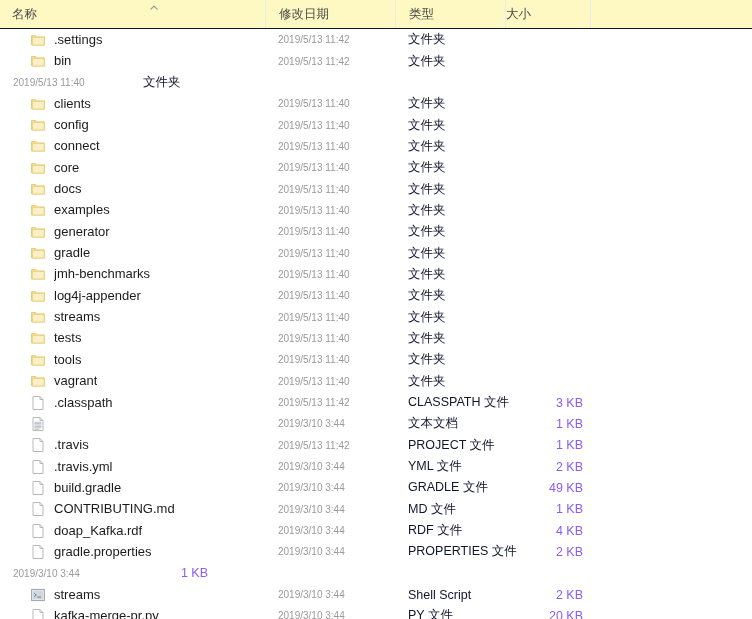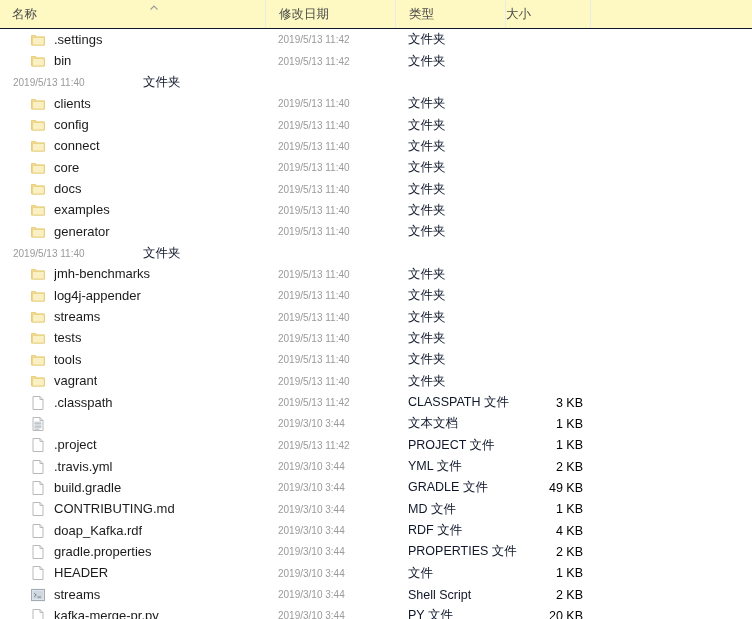--- a/index.html
+++ b/index.html
@@ -114,21 +114,21 @@
     padding-left: 13px;
     box-sizing: border-box;
     font-size: 12.5px;
     color: #0f172a;
   }
   .cell-size {
     width: 85px;
     padding-right: 7px;
     box-sizing: border-box;
     font-size: 12.5px;
-    color: #000000;
+    color: #8b5cf6;
     text-align: right;
   }
 </style>
 </head>
 <body>
 
 <div class="explorer">
 
   <div class="list-header">
     <div class="col-head name">
@@ -277,20 +277,29 @@
               <path d="M2.4 5.4 h11.9 v7.6 h-11.9 z" fill="#fbf0c4" stroke="#e8cf7e" stroke-width="0.9"></path>
             </svg>
           </span>
           <span class="name-text">generator</span>
         </div>
         <div class="cell-date">2019/5/13 11:40</div>
         <div class="cell-type">文件夹</div>
         <div class="cell-size"></div>
       </div>
       <div class="row">
+        <div class="cell-name">
+          <span class="icon">
+            <svg width="16" height="16" viewBox="0 0 16 16">
+              <path d="M1.5 3.5 h4.2 l1.1 1.4 h7.7 v8.1 h-13 z" fill="#f5dd93" stroke="#e8cf7e" stroke-width="1"></path>
+              <path d="M2.4 5.4 h11.9 v7.6 h-11.9 z" fill="#fbf0c4" stroke="#e8cf7e" stroke-width="0.9"></path>
+            </svg>
+          </span>
+          <span class="name-text">gradle</span>
+        </div>
         <div class="cell-date">2019/5/13 11:40</div>
         <div class="cell-type">文件夹</div>
         <div class="cell-size"></div>
       </div>
       <div class="row">
         <div class="cell-name">
           <span class="icon">
             <svg width="16" height="16" viewBox="0 0 16 16">
               <path d="M1.5 3.5 h4.2 l1.1 1.4 h7.7 v8.1 h-13 z" fill="#f5dd93" stroke="#e8cf7e" stroke-width="1"></path>
               <path d="M2.4 5.4 h11.9 v7.6 h-11.9 z" fill="#fbf0c4" stroke="#e8cf7e" stroke-width="0.9"></path>
@@ -409,21 +418,21 @@
         <div class="cell-size">1 KB</div>
       </div>
       <div class="row">
         <div class="cell-name">
           <span class="icon">
             <svg width="16" height="16" viewBox="0 0 16 16">
               <path d="M3 1.5 h7 l3 3 v10 h-10 z" fill="#ffffff" stroke="#b9b9b9" stroke-width="1"></path>
               <path d="M10 1.5 v3 h3" fill="none" stroke="#b9b9b9" stroke-width="1"></path>
             </svg>
           </span>
-          <span class="name-text">.project</span>
+          <span class="name-text">.travis</span>
         </div>
         <div class="cell-date">2019/5/13 11:42</div>
         <div class="cell-type">PROJECT 文件</div>
         <div class="cell-size">1 KB</div>
       </div>
       <div class="row">
         <div class="cell-name">
           <span class="icon">
             <svg width="16" height="16" viewBox="0 0 16 16">
               <path d="M3 1.5 h7 l3 3 v10 h-10 z" fill="#ffffff" stroke="#b9b9b9" stroke-width="1"></path>
@@ -486,31 +495,21 @@
               <path d="M10 1.5 v3 h3" fill="none" stroke="#b9b9b9" stroke-width="1"></path>
             </svg>
           </span>
           <span class="name-text">gradle.properties</span>
         </div>
         <div class="cell-date">2019/3/10 3:44</div>
         <div class="cell-type">PROPERTIES 文件</div>
         <div class="cell-size">2 KB</div>
       </div>
       <div class="row">
-        <div class="cell-name">
-          <span class="icon">
-            <svg width="16" height="16" viewBox="0 0 16 16">
-              <path d="M3 1.5 h7 l3 3 v10 h-10 z" fill="#ffffff" stroke="#b9b9b9" stroke-width="1"></path>
-              <path d="M10 1.5 v3 h3" fill="none" stroke="#b9b9b9" stroke-width="1"></path>
-            </svg>
-          </span>
-          <span class="name-text">HEADER</span>
-        </div>
-        <div class="cell-date">2019/3/10 3:44</div>
-        <div class="cell-type">文件</div>
+        <div class="cell-date">2019/3/10 3:44</div>
         <div class="cell-size">1 KB</div>
       </div>
       <div class="row">
         <div class="cell-name">
           <span class="icon">
             <svg width="16" height="16" viewBox="0 0 16 16">
               <rect x="1.6" y="2.4" width="12.8" height="11.2" fill="#e9eef3" stroke="#9aa3ad" stroke-width="1"></rect>
               <rect x="2.8" y="3.6" width="10.4" height="8.8" fill="#cfd8e0"></rect>
               <path d="M4.2 6.3 l2 1.8 l-2 1.8" fill="none" stroke="#6f7b87" stroke-width="1"></path>
               <path d="M7.4 10.1 h3.6" stroke="#6f7b87" stroke-width="1"></path>

